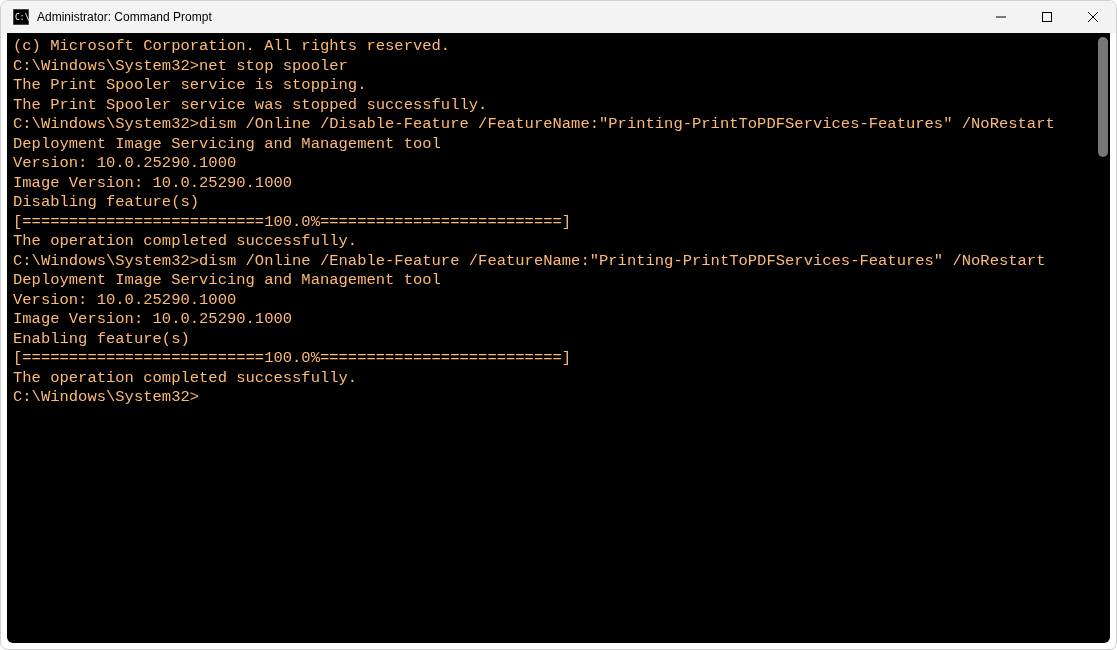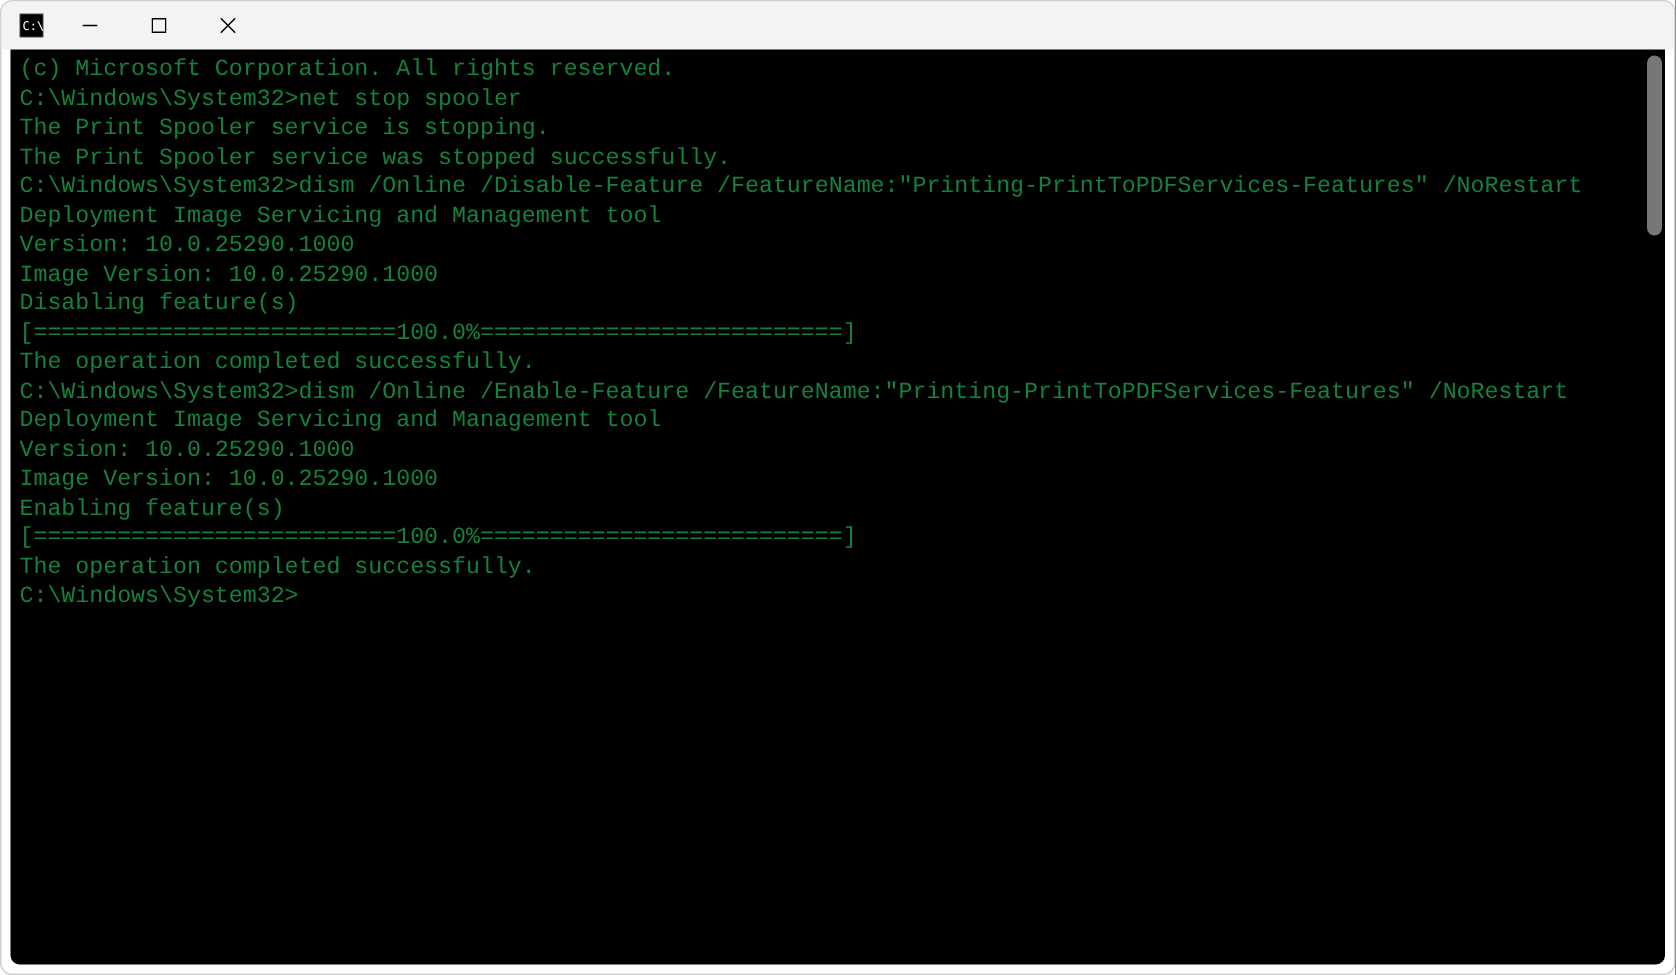--- a/index.html
+++ b/index.html
@@ -71,21 +71,21 @@
       flex: 1;
       background: #000000;
       position: relative;
       margin: 0 6px 6px 6px;
       border-radius: 0 0 6px 6px;
       display: flex;
     }
     .terminal {
       flex: 1;
       padding: 4px 6px 6px 6px;
-      color: #15803d;
+      color: #fdba74;
       font-family: Consolas, "Courier New", monospace;
       font-size: 15.5px;
       line-height: 19.5px;
       white-space: pre;
       overflow: hidden;
     }
     .scrollbar-track {
       width: 14px;
       background: transparent;
       position: relative;
@@ -108,20 +108,21 @@
 <body>
 
 <div class="window">
   <div class="titlebar">
     <div class="titlebar-icon">
       <svg viewBox="0 0 16 16">
         <rect x="0" y="0" width="16" height="16" fill="#000000" stroke="#888888" stroke-width="1"></rect>
         <text x="2" y="11" font-family="monospace" font-size="8" fill="#ffffff">C:\</text>
       </svg>
     </div>
+    <div class="titlebar-title">Administrator: Command Prompt</div>
     <div class="titlebar-controls">
       <div class="titlebar-btn">
         <svg viewBox="0 0 10 10">
             <line x1="0" y1="5" x2="10" y2="5" stroke="currentColor" stroke-width="1"></line>
           </svg>
       </div>
       <div class="titlebar-btn">
         <svg viewBox="0 0 10 10">
             <rect x="0.5" y="0.5" width="9" height="9" fill="none" stroke="currentColor" stroke-width="1"></rect>
           </svg>

